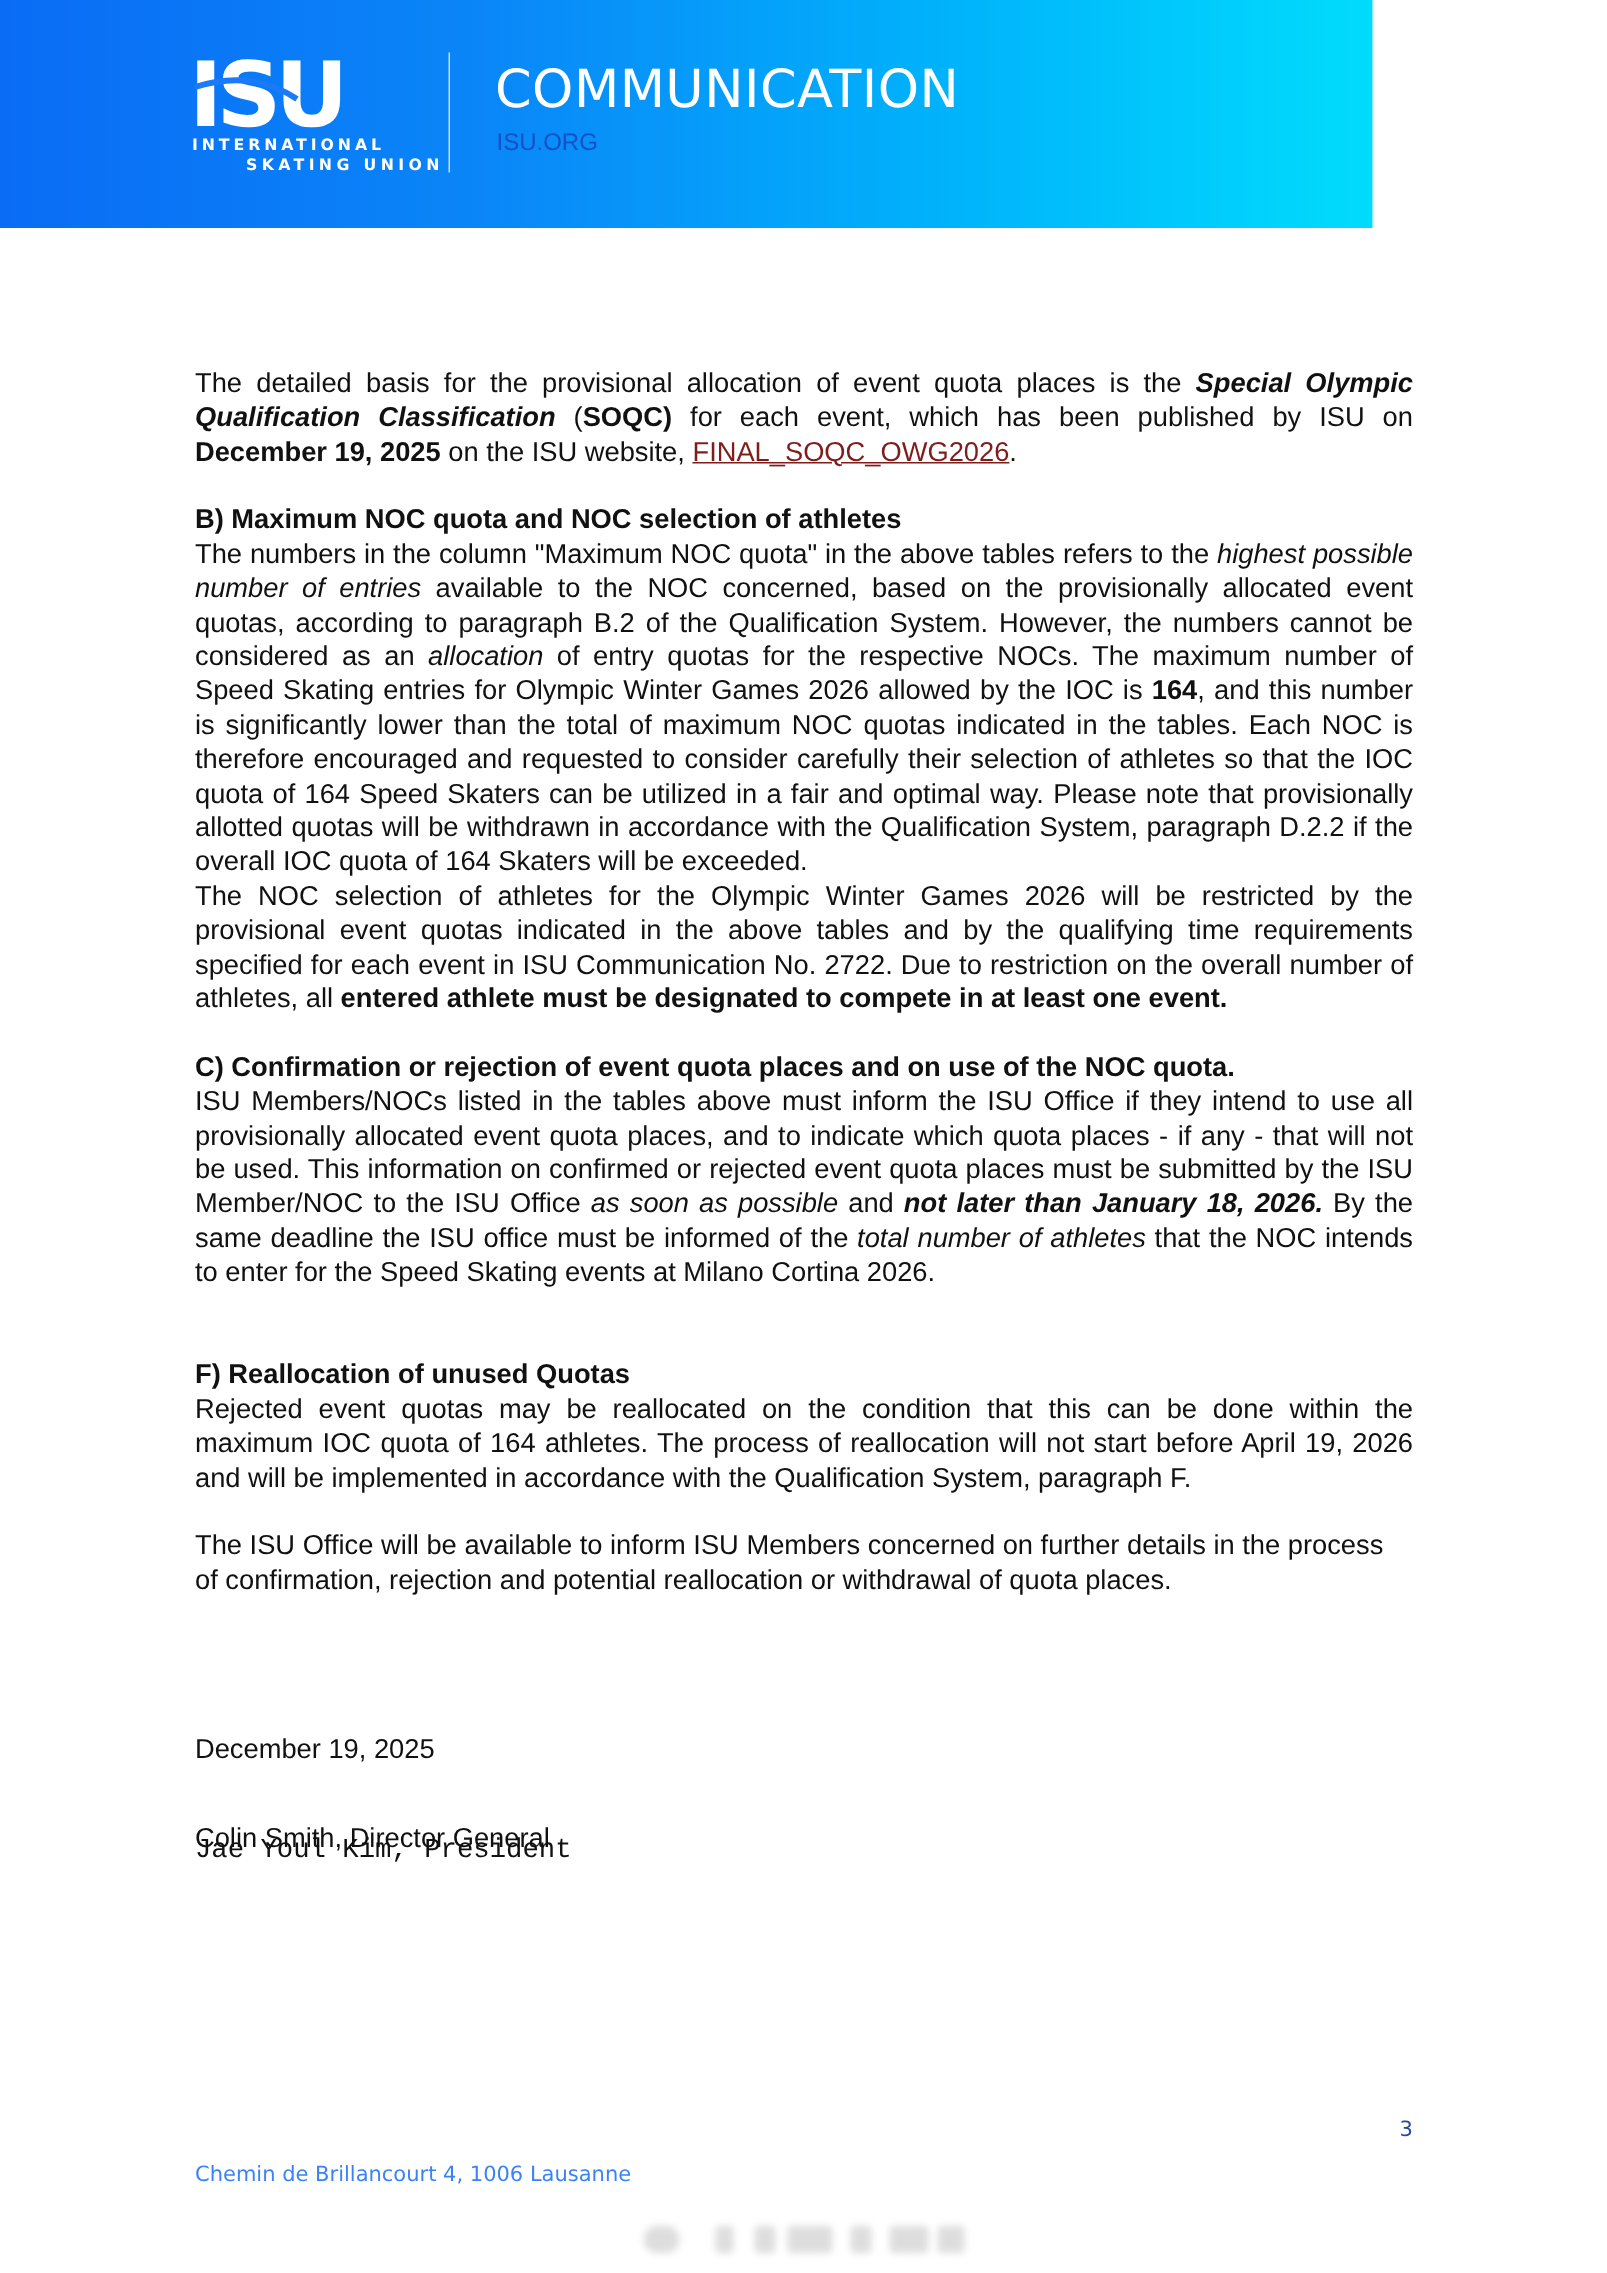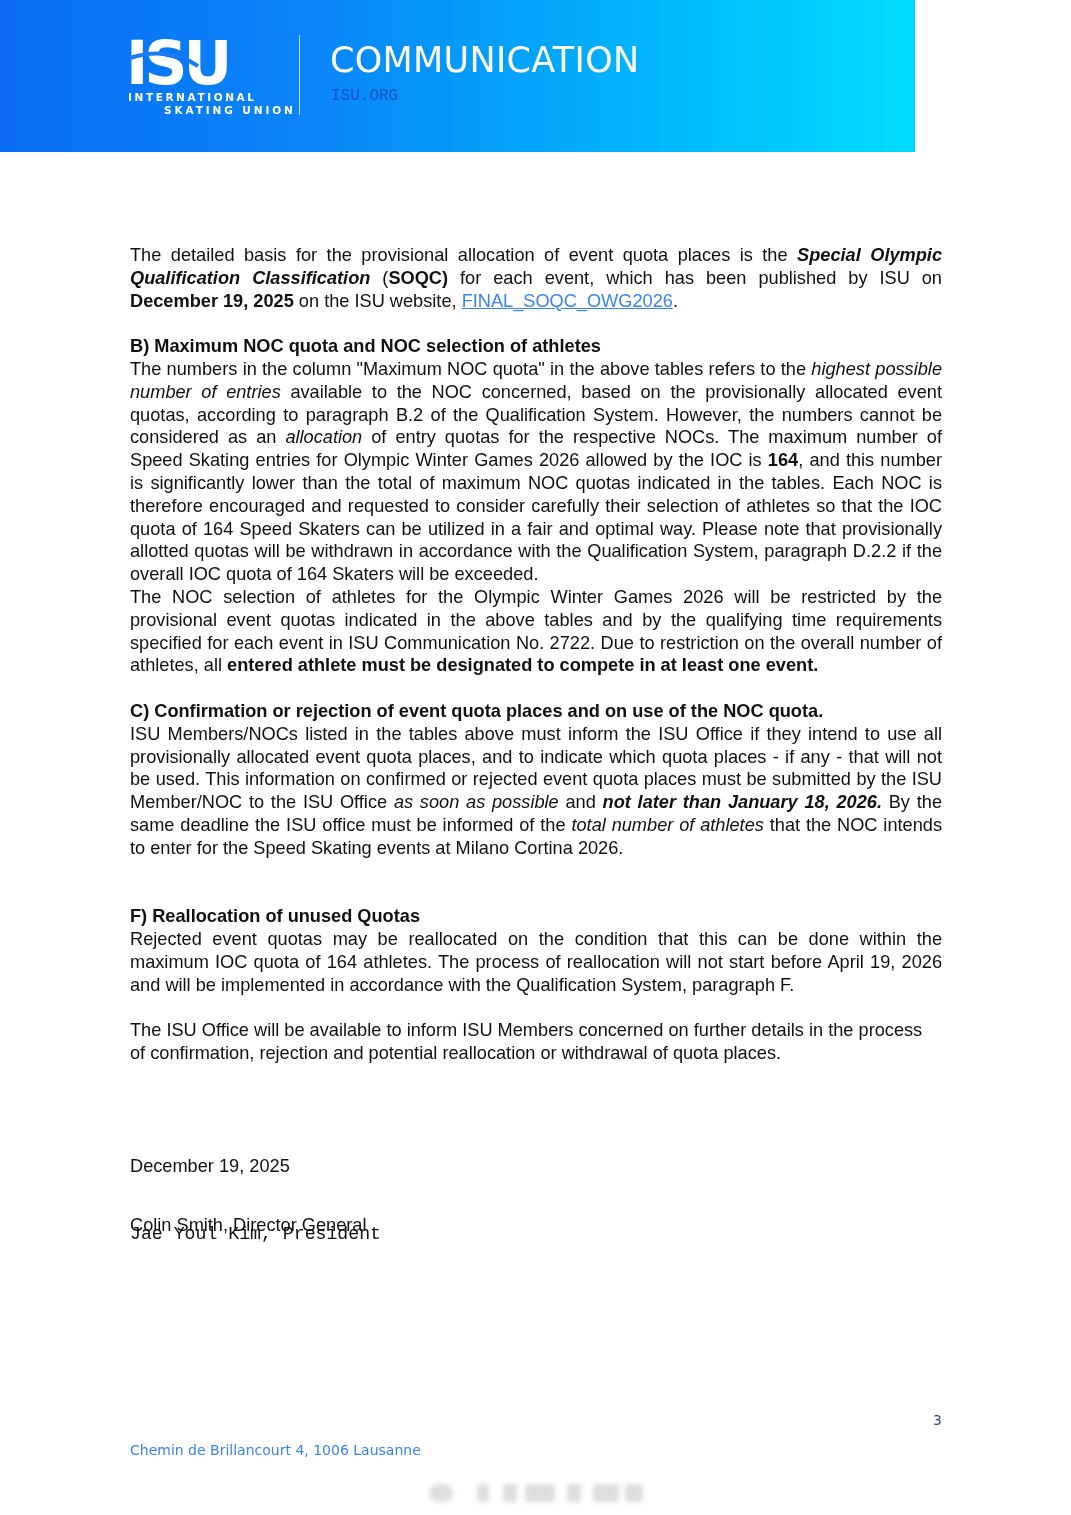--- a/index.html
+++ b/index.html
@@ -50,21 +50,21 @@
     font-family: "DejaVu Sans", sans-serif;
     font-weight: normal;
     font-size: 35px;
     color: #ffffff;
     letter-spacing: 0.3px;
     white-space: nowrap;
   }
   .comm-site {
     position: absolute;
     left: 331px; top: 87px;
-    font-family: Liberation Mono, monospace;
+    font-family: Liberation Sans, sans-serif;
     font-size: 16px;
     color: #1450c8;
     white-space: nowrap;
   }
   .content {
     position: absolute;
     left: 130px; top: 244px;
     width: 812px;
     font-family: "Liberation Sans", sans-serif;
     font-size: 18.2px;
@@ -74,21 +74,21 @@
   .content p { margin: 0; text-align: justify; }
   .content .gap { height: 22.8px; }
   .content .gap2 { height: 45.6px; }
   .content h3 {
     margin: 0;
     font-size: 18.2px;
     line-height: 22.8px;
     font-weight: bold;
   }
   .content a {
-    color: #3b82f6;
+    color: #7f1d1d;
     text-decoration: underline;
   }
   .sig {
     position: absolute;
     left: 130px;
     font-family: "Liberation Sans", sans-serif;
     font-size: 18.2px;
     color: #111;
     white-space: nowrap;
   }

